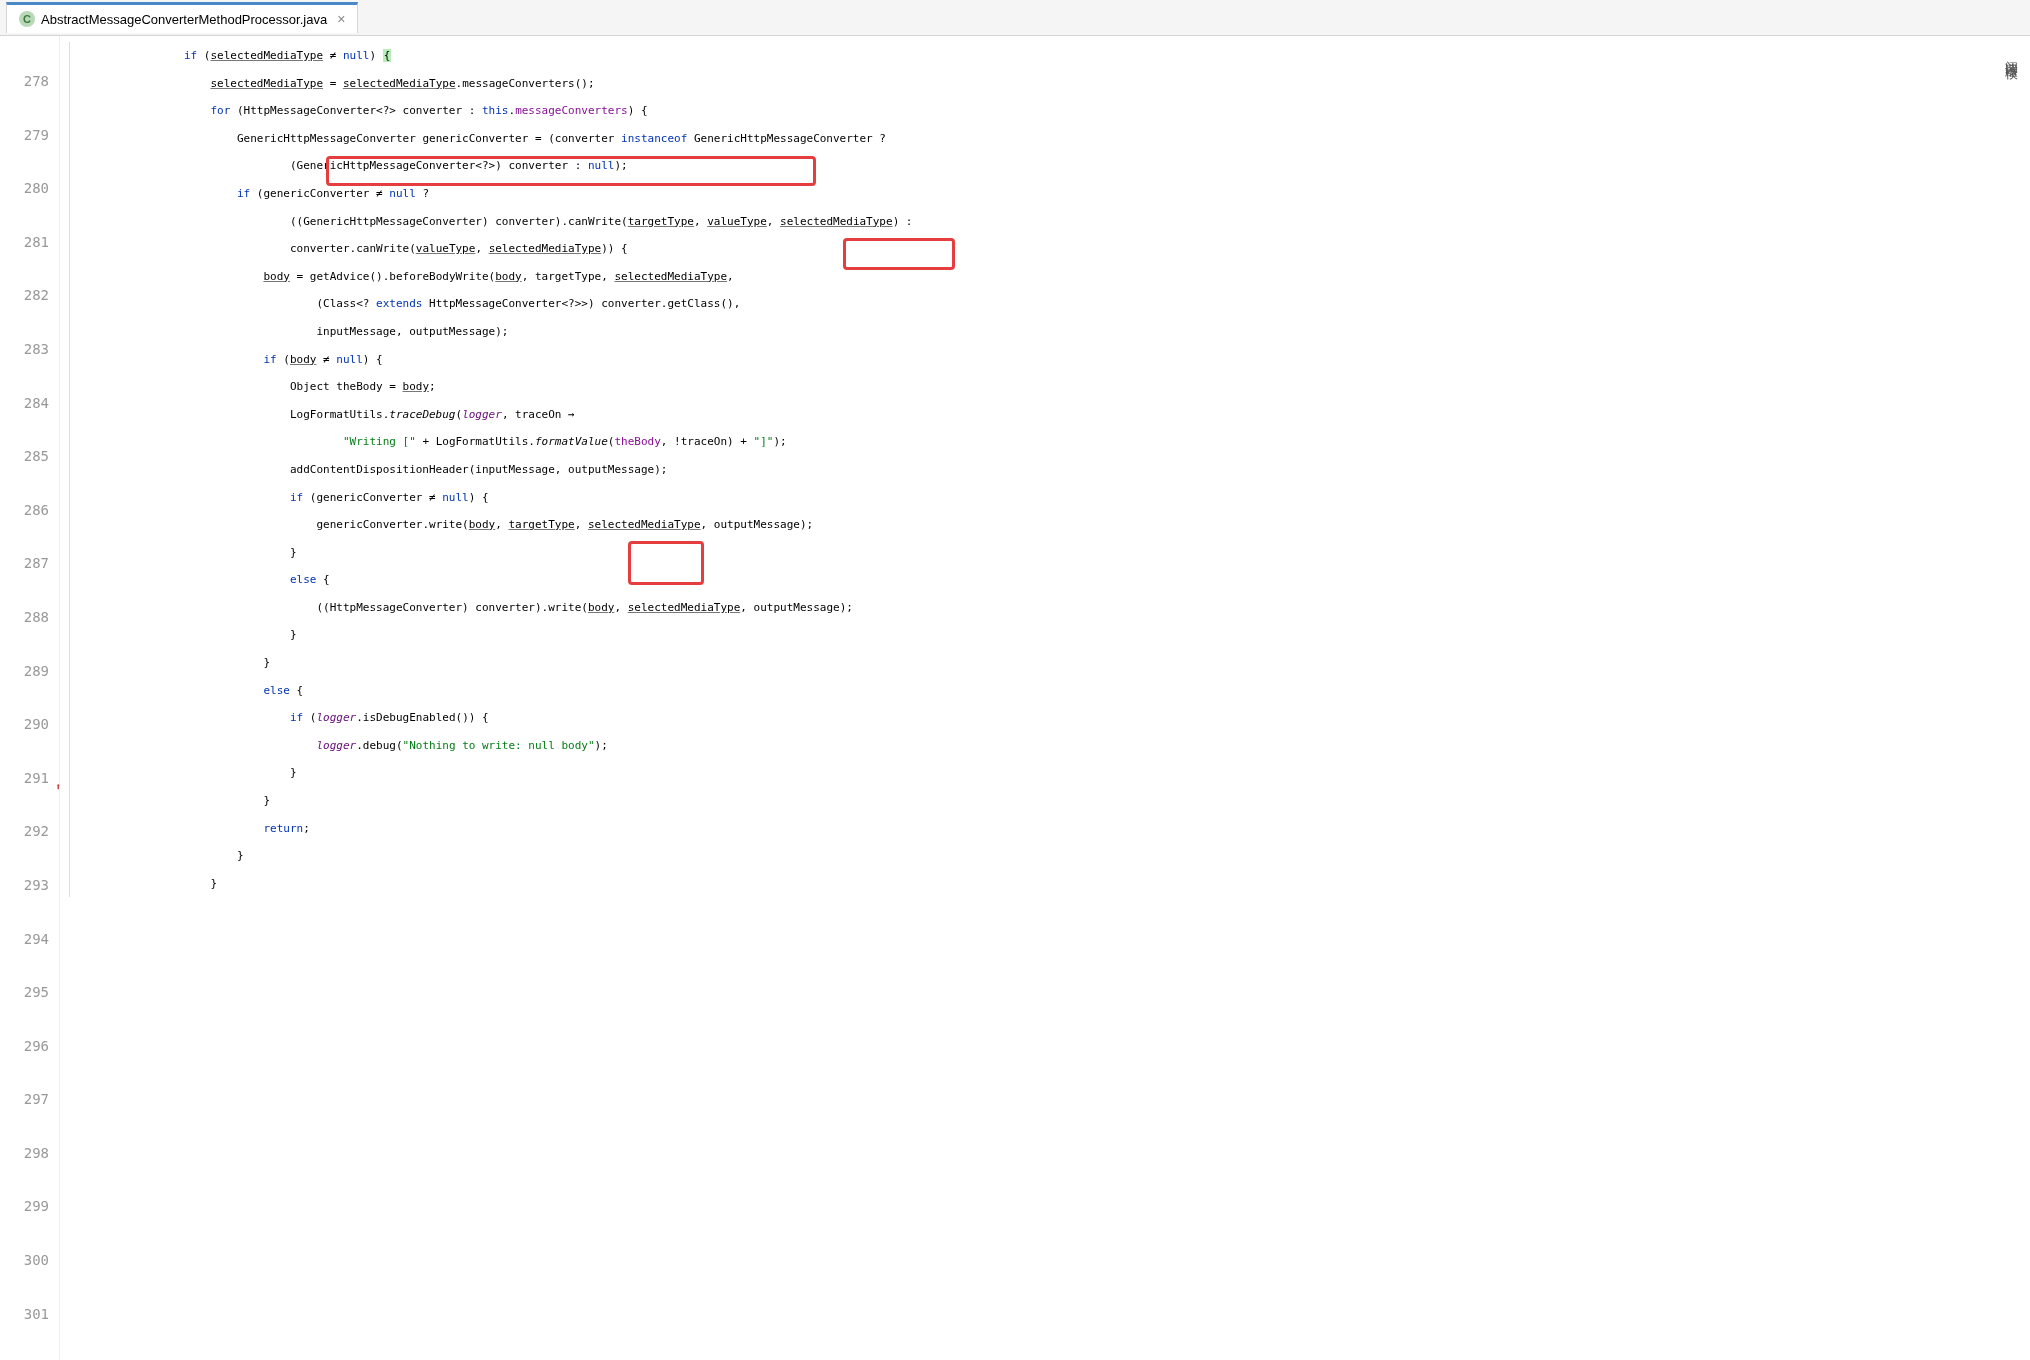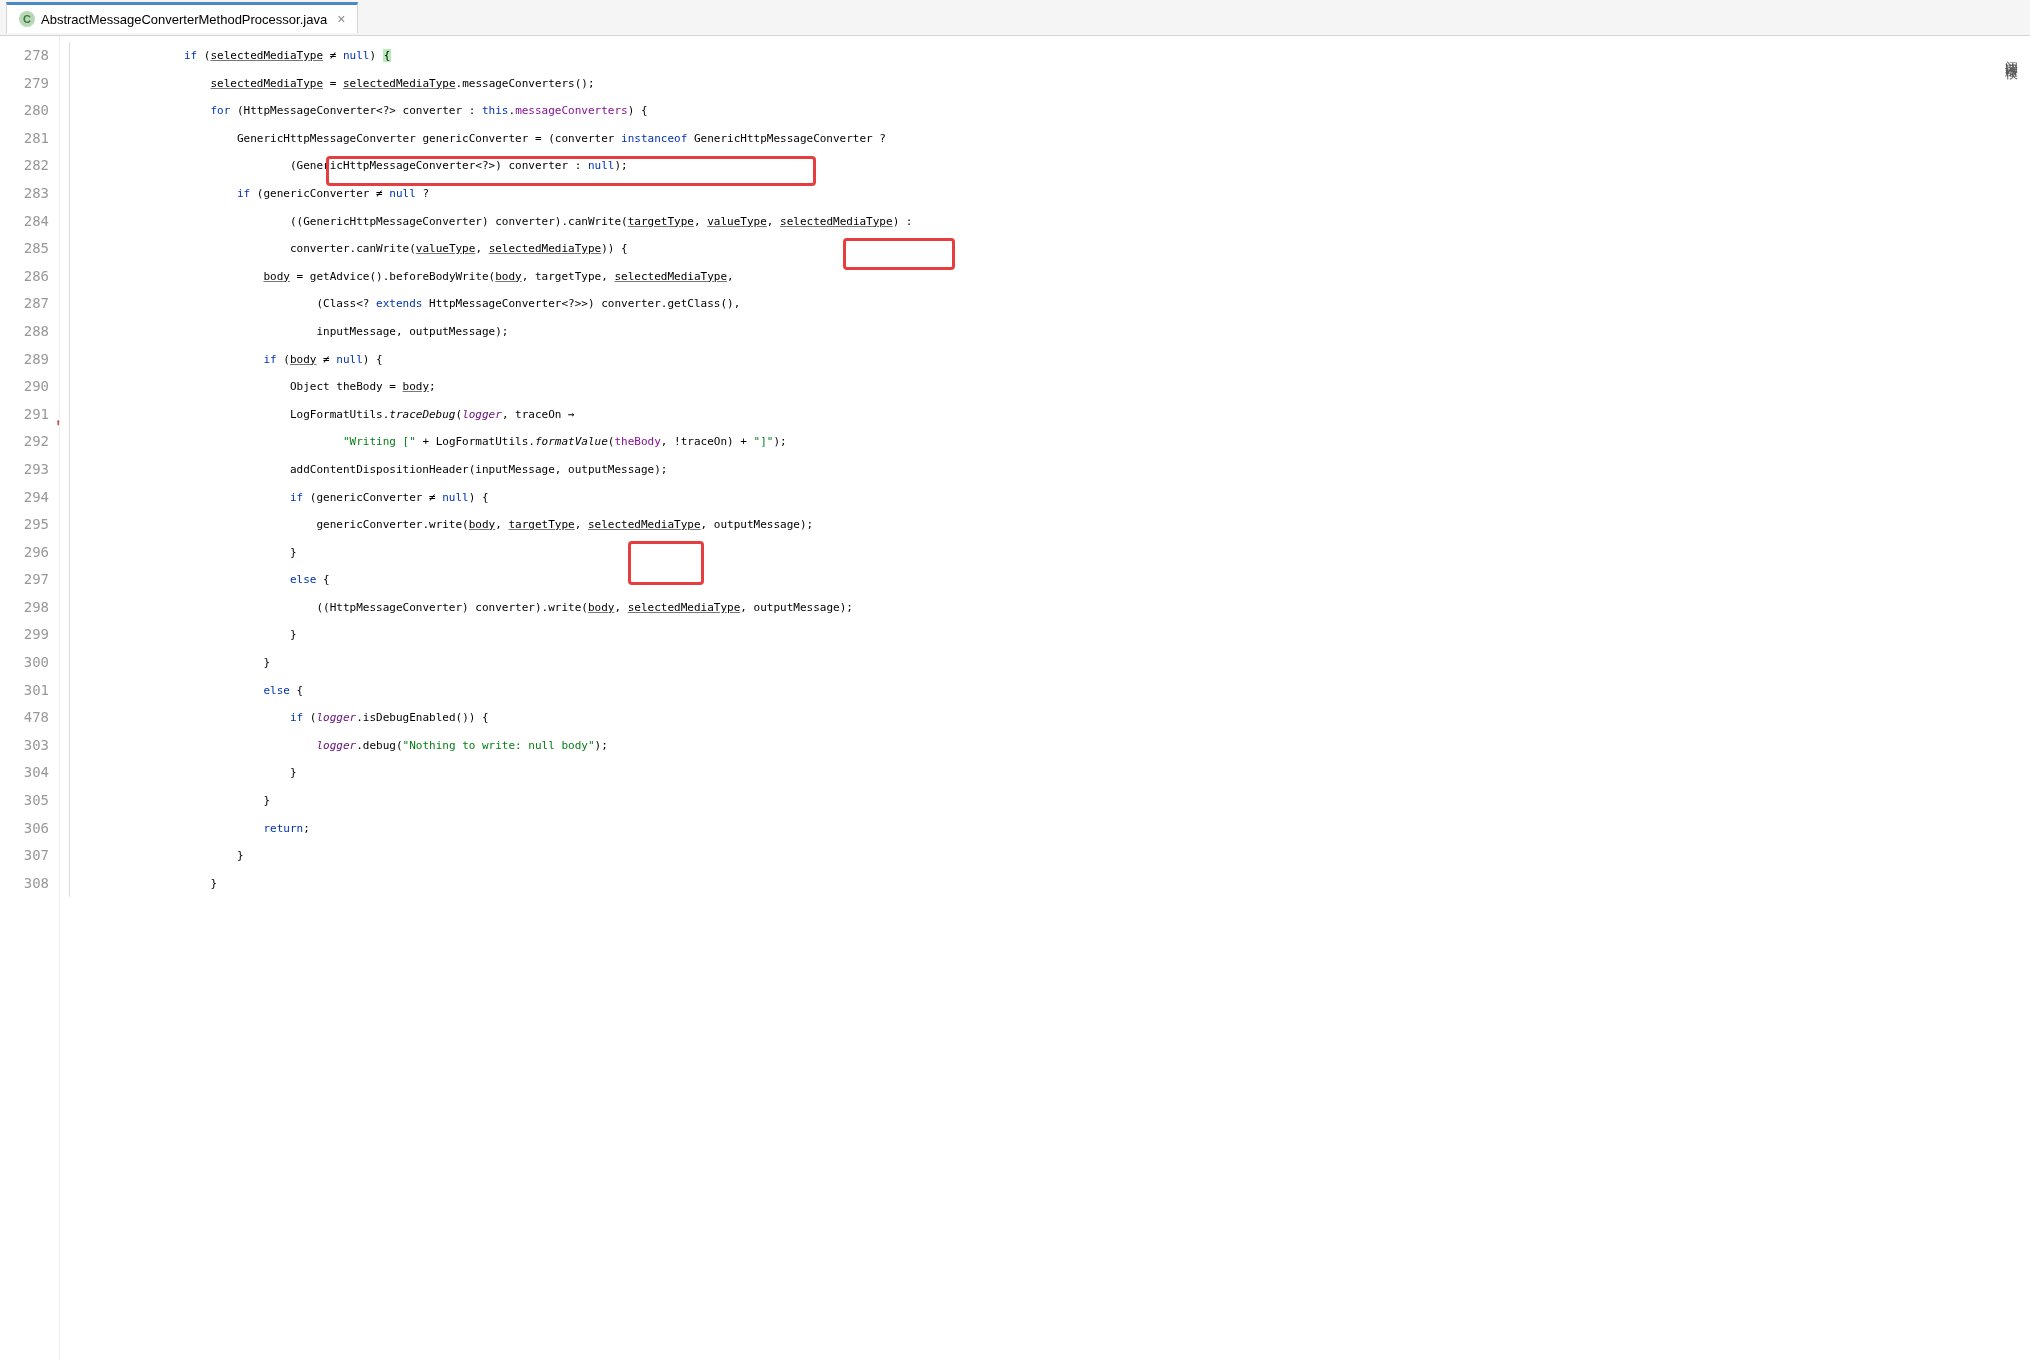--- a/index.html
+++ b/index.html
@@ -4,21 +4,21 @@
 <style>
   * { margin: 0; padding: 0; box-sizing: border-box; }
   html, body { width: 100%; height: 100%; font-family: "Menlo", "Consolas", monospace; background: #ffffff; overflow: hidden; }
   .tab-bar { height: 36px; background: #f5f5f5; border-bottom: 1px solid #d4d4d4; display: flex; align-items: center; padding-left: 6px; }
   .tab { display: flex; align-items: center; gap: 6px; padding: 6px 12px; background: #ffffff; border: 1px solid #d4d4d4; border-bottom: none; border-top: 3px solid #4a88c7; font-size: 13px; font-family: -apple-system, sans-serif; }
   .tab-icon { width: 16px; height: 16px; border-radius: 50%; background: #b8d8b8; display: flex; align-items: center; justify-content: center; color: #3a7a3a; font-weight: bold; font-size: 11px; }
   .tab-close { color: #888; font-size: 14px; margin-left: 4px; cursor: pointer; }
   .reader-mode { position: absolute; right: 10px; top: 50px; writing-mode: vertical-rl; font-size: 13px; font-family: sans-serif; color: #555; letter-spacing: 2px; }
   .editor { display: flex; height: calc(100% - 36px); position: relative; }
   .gutter { width: 60px; background: #ffffff; border-right: 1px solid #eee; padding-top: 6px; text-align: right; }
-  .gutter-line { height: 27.6px; line-height: 27.6px; font-size: 14px; color: #999; padding-right: 10px; position: relative; }
+  .gutter-line { height: 27.6px; line-height: 27.6px; font-size: 14px; color: #999; padding-right: 10px; position: relative; margin-top: 26px; }
   .gutter-marker { position: absolute; right: -2px; top: 8px; font-size: 10px; color: #c84040; }
   .fold-col { width: 18px; background: #ffffff; padding-top: 6px; }
   .fold-cell { height: 27.6px; display: flex; align-items: center; justify-content: center; }
   .fold-line { width: 1px; height: 27.6px; background: #ddd; }
   .code { flex: 1; padding-top: 6px; font-size: 11px; overflow: hidden; position: relative; }
   .code-line { height: 27.6px; line-height: 27.6px; white-space: pre; position: relative; }
   
   .kw { color: #0033b3; }
   .str { color: #067d17; }
   .field { color: #871094; }

